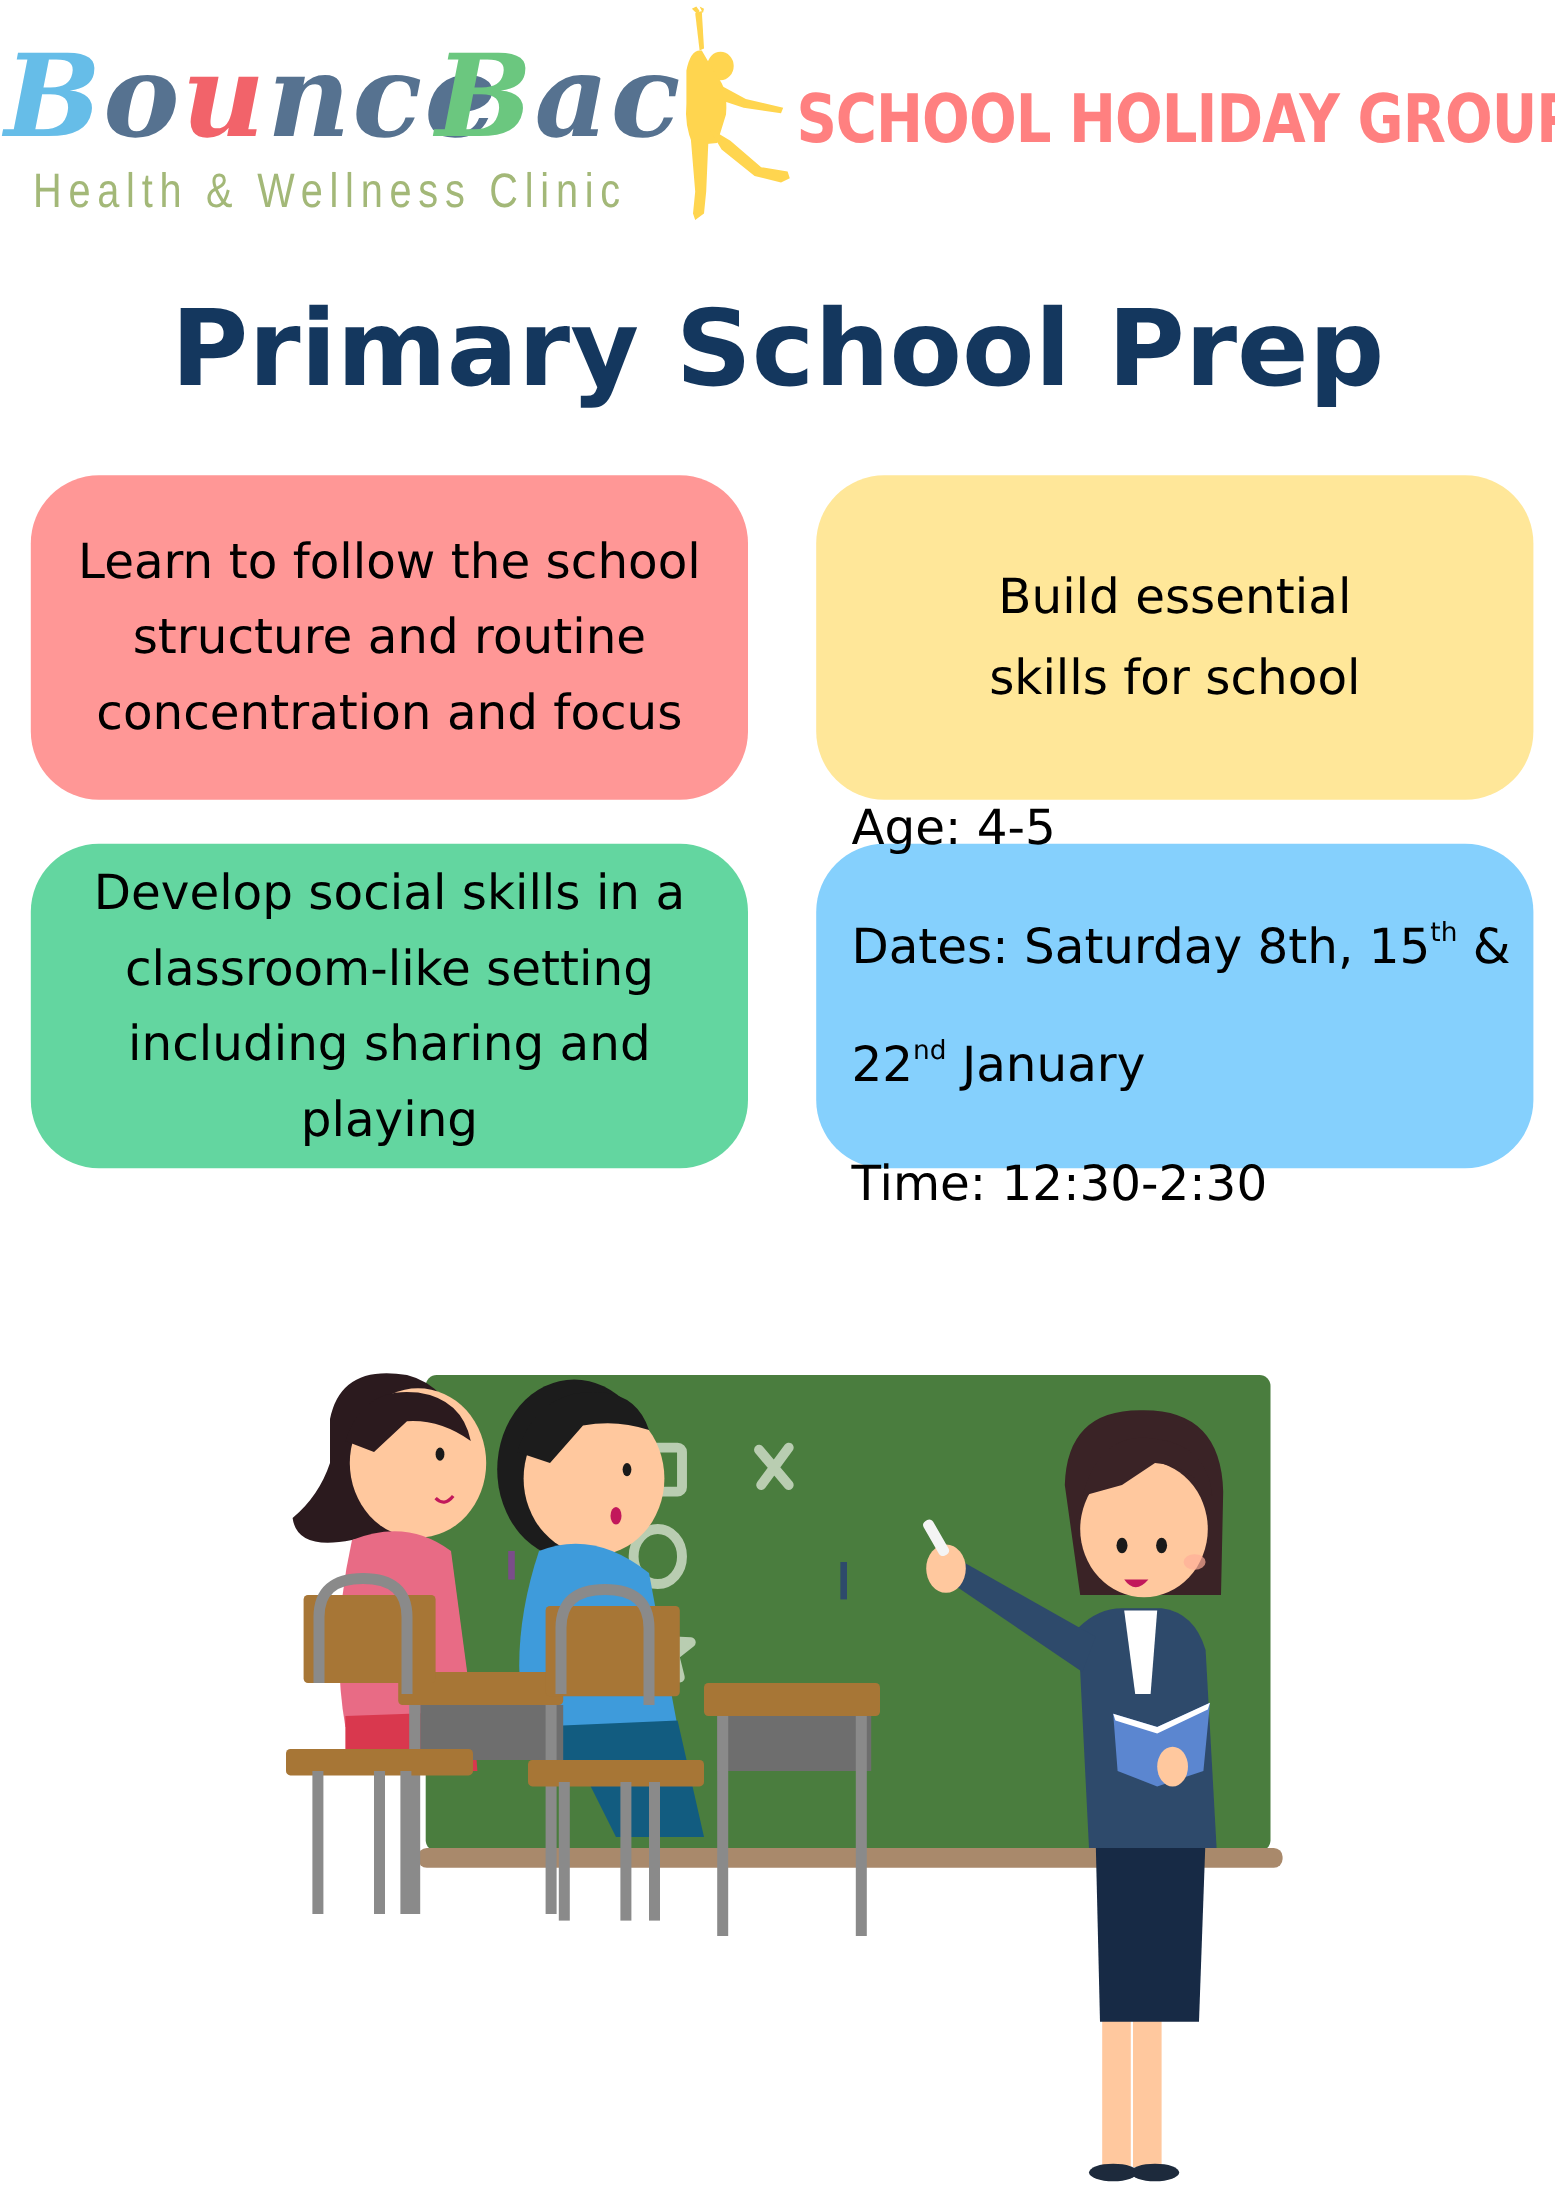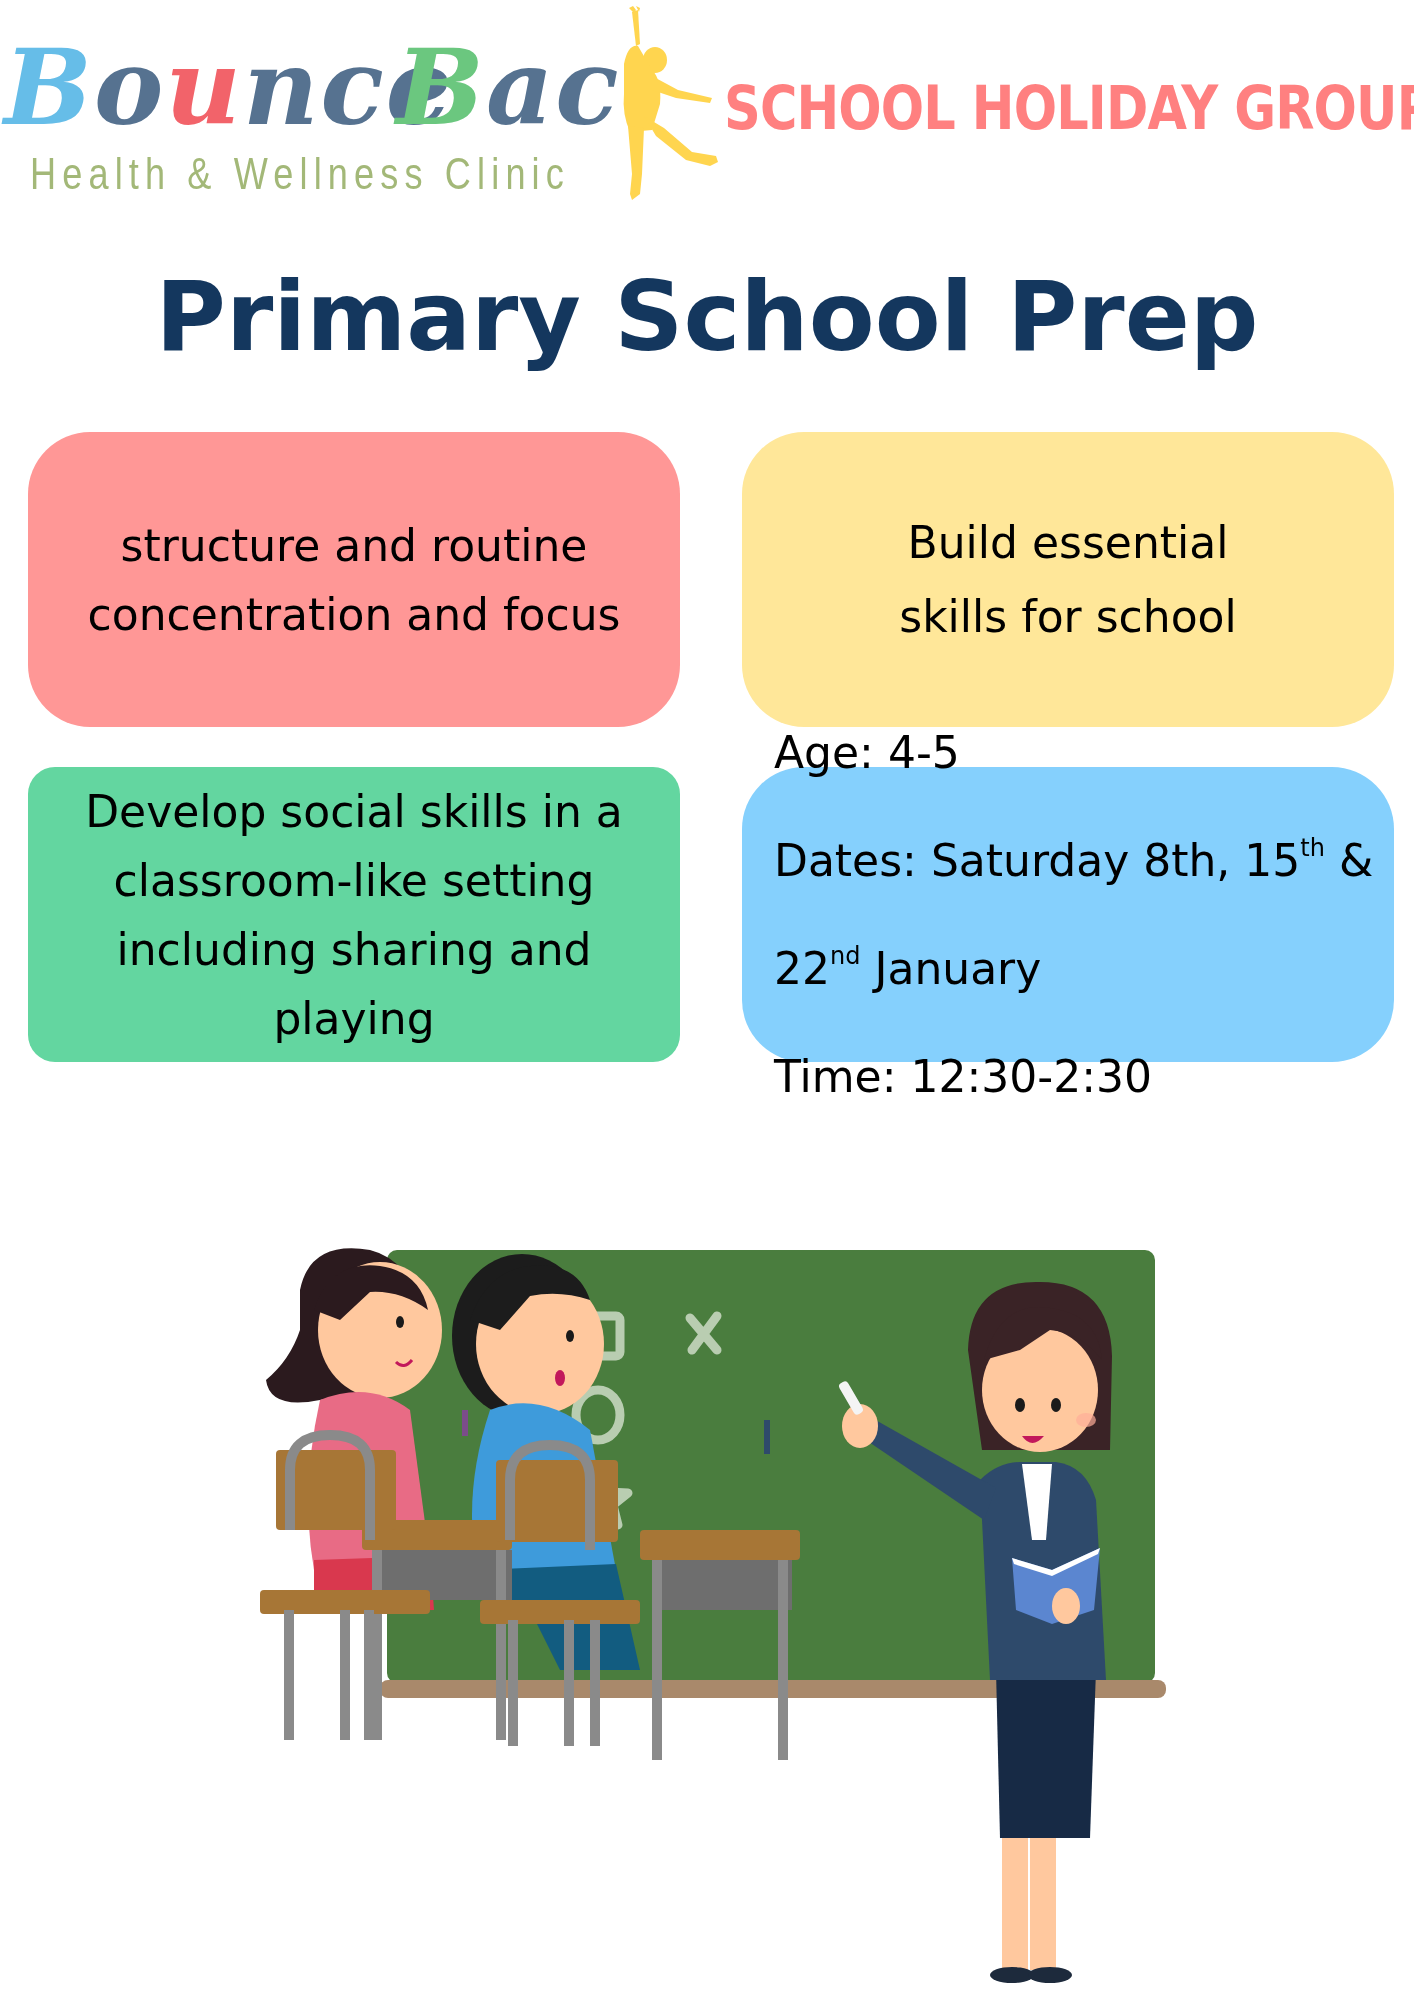--- a/index.html
+++ b/index.html
@@ -61,30 +61,31 @@
       <path d="M16 122 L32 124 L30 170 L28 190 L20 196 L18 190 L20 170 Z"></path>
     </g>
   </svg>
 </div>
 
 <div class="holiday-banner" style="color: rgb(255, 128, 128);">SCHOOL HOLIDAY GROUPS</div>
 
 <h1 class="page-title" style="margin: 0px; color: rgb(20, 55, 94);">Primary School Prep</h1>
 
 <div class="card card-left row1" style="background: rgb(255, 151, 150);">
+  <span class="line">Learn to follow the school</span>
   <span class="line">structure and routine</span>
   <span class="line">concentration and focus</span>
 </div>
 
 <div class="card card-right row1" style="line-height: 74px; background: rgb(255, 231, 153);">
   <span class="line">Build essential</span>
   <span class="line">skills for school</span>
 </div>
 
-<div class="card card-left row2" style="background: rgb(99, 214, 160); border-radius: 27px;">
+<div class="card card-left row2" style="background: rgb(99, 214, 160);">
   <span class="line">Develop social skills in a</span>
   <span class="line">classroom-like setting</span>
   <span class="line">including sharing and</span>
   <span class="line">playing</span>
 </div>
 
 <div class="card card-right row2 details" style="background: rgb(133, 208, 253);">
   <span class="line">
     <span>Age:</span>
     <span>4-5</span>

